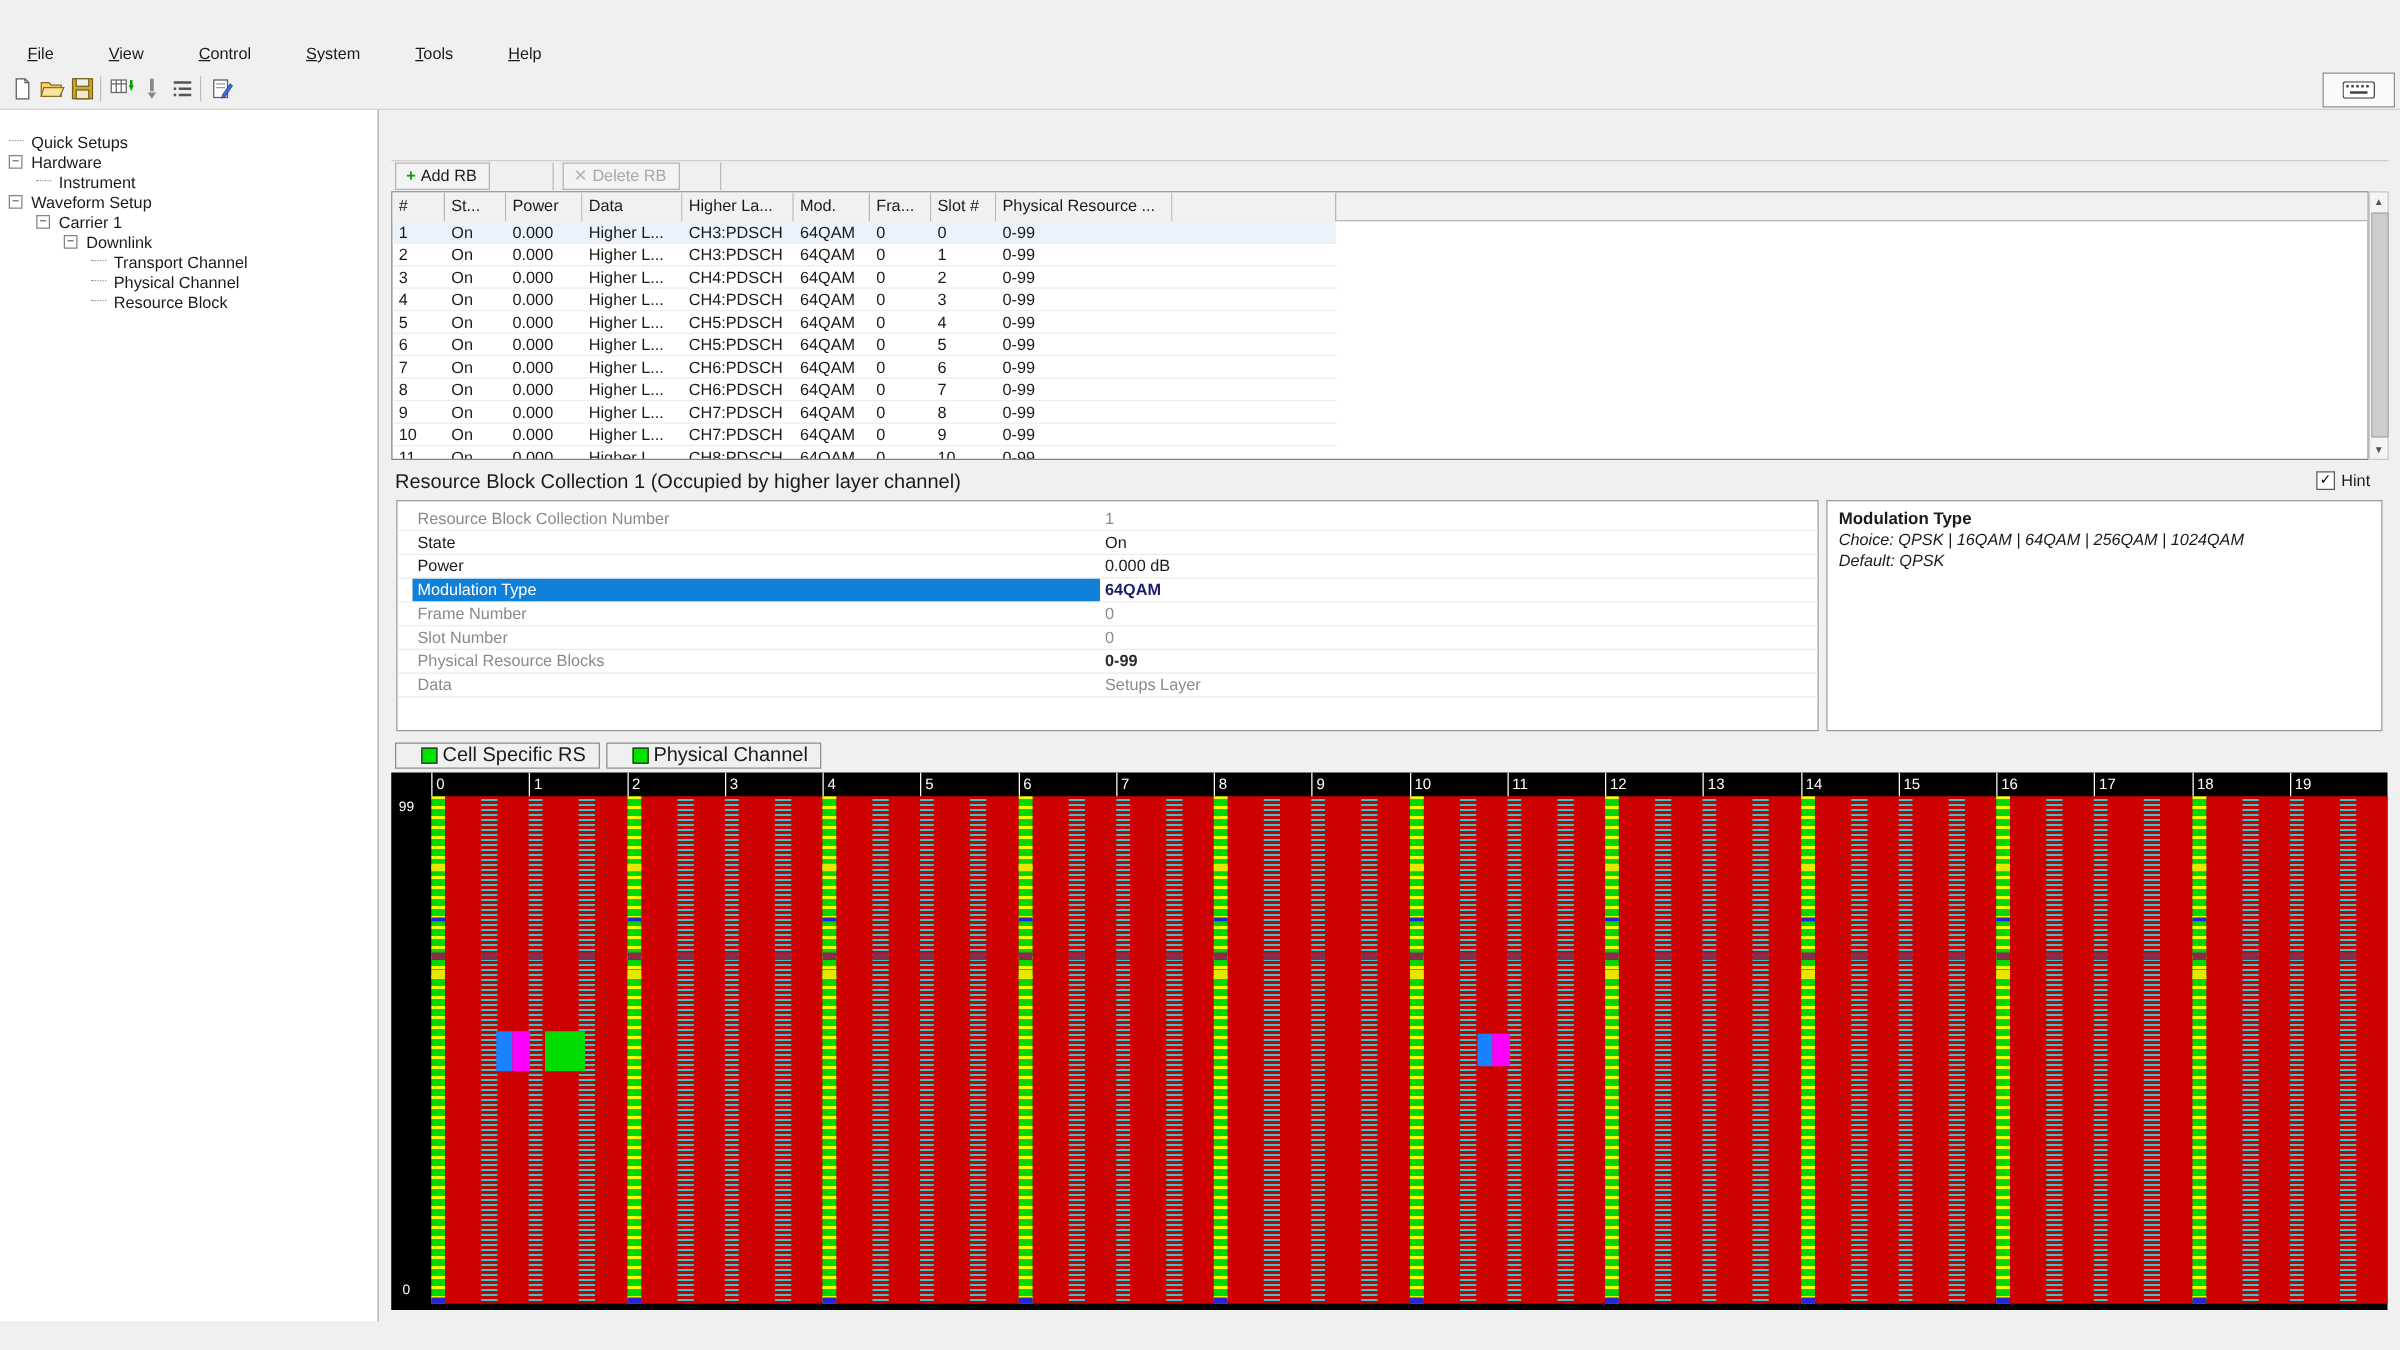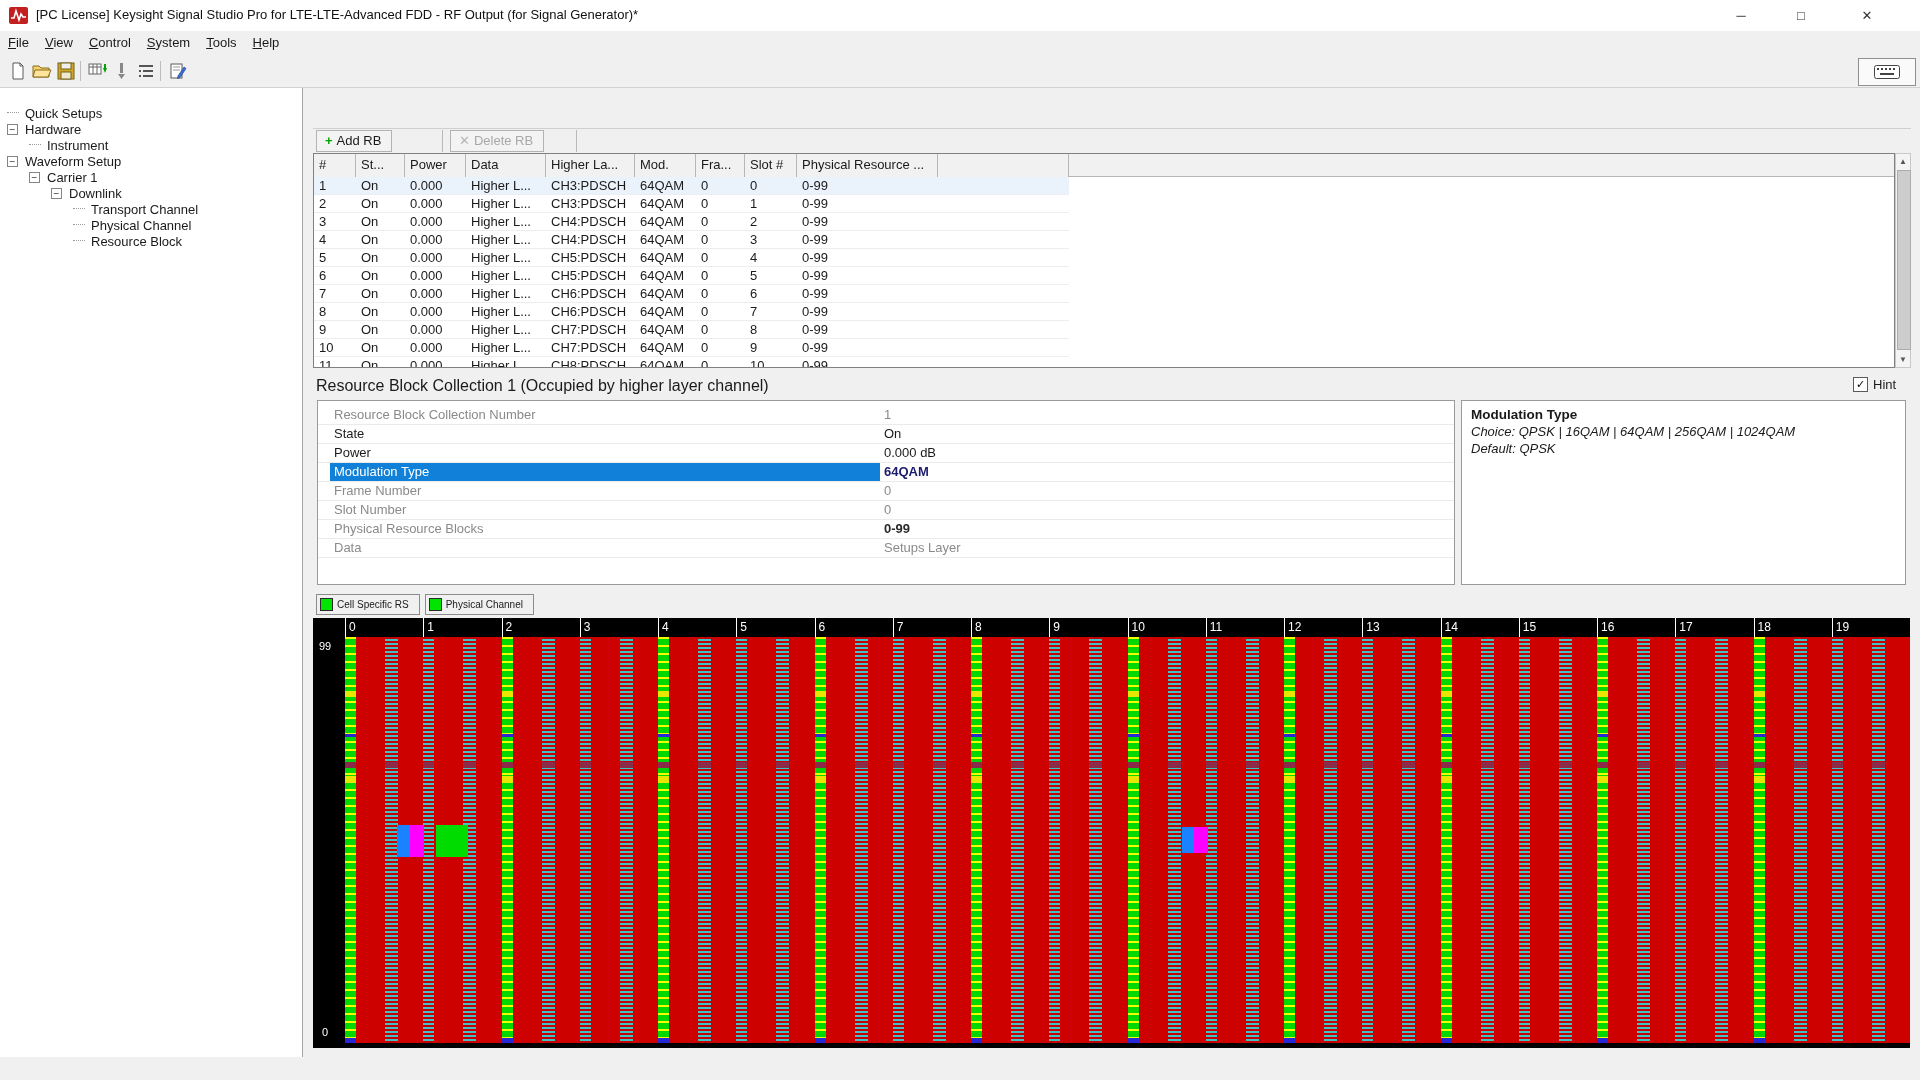--- a/index.html
+++ b/index.html
@@ -10,21 +10,21 @@
   
   .titlebar{position:absolute;left:0;top:0;width:1920px;height:31px;background:#ffffff;}
   .appicon{position:absolute;left:9px;top:6px;width:19px;height:19px;}
   .title-text{position:absolute;left:36px;top:7px;font-size:13px;color:#111;white-space:nowrap;}
   .winbtn{position:absolute;top:0;width:50px;height:31px;text-align:center;line-height:31px;
           font-size:13px;color:#333;}
   .winbtn.min{left:1716px;} .winbtn.max{left:1776px;} .winbtn.close{left:1842px;}
 
   
   .menubar{position:absolute;left:0;top:31px;width:1920px;height:24px;background:#f0f0f0;font-size:13px;}
-  .menu-item{display:inline-block;padding:4px 8px;cursor:default;}
+  .menu-item{display:inline-block;padding:4px 22px;cursor:default;}
   .menu-item u{text-decoration:underline;}
 
   
   .toolbar{position:absolute;left:0;top:55px;width:1920px;height:32px;background:#f0f0f0;
            border-bottom:1px solid #d2d2d2;}
   .tbicon{position:absolute;top:4px;width:24px;height:24px;display:flex;align-items:center;justify-content:center;}
   .tbsep{position:absolute;top:6px;width:1px;height:20px;background:#bdbdbd;}
   .kbbtn{position:absolute;left:1858px;top:3px;width:56px;height:26px;border:1px solid #8f8f8f;
          background:#fafafa;display:flex;align-items:center;justify-content:center;}
 
@@ -81,21 +81,21 @@
   
   .helpbox{position:absolute;left:1461px;top:400px;width:445px;height:185px;box-sizing:border-box;
            border:1px solid #9a9a9a;background:#fff;padding:5px 9px;font-size:13px;line-height:17px;}
   .help-title{font-weight:bold;font-size:13.5px;}
   .help-italic{font-style:italic;}
   .help-body{margin-top:16px;}
 
   
   .legend{position:absolute;left:316px;top:594px;display:flex;gap:5px;}
   .ltab{display:flex;align-items:center;border:1px solid #8c8c8c;background:#f0f0f0;height:21px;
-        box-sizing:border-box;padding:0 10px 0 3px;font-size:10px;text-align:center;}
+        box-sizing:border-box;padding:0 10px 0 20px;font-size:16px;text-align:center;}
   .swatch{width:13px;height:13px;border:1px solid #2a2a2a;box-sizing:border-box;margin-right:4px;}
 
   
   .rbgrid{position:absolute;left:313px;top:618px;width:1597px;height:430px;background:#000;}
   .sf-label{position:absolute;top:2px;color:#fff;font-size:12px;}
   .sf-tick{position:absolute;top:0;width:1px;height:19px;background:#fff;}
   .gcontent{position:absolute;left:32px;top:19px;width:1565px;height:406px;overflow:hidden;}
   .sfcell{position:absolute;top:0;height:406px;}
   .colA,.colB{position:absolute;top:0;height:406px;}
   .colA{left:0;width:11px;} .colB{left:40px;width:13px;}
@@ -110,32 +110,20 @@
   .statusbar{position:absolute;left:0;top:1057px;width:1920px;height:23px;background:#f0f0f0;
              border-top:1px solid #c8c8c8;box-sizing:border-box;}
   .spanel{position:absolute;top:2px;height:19px;border:1px solid #c2c2c2;box-sizing:border-box;
           font-size:13px;line-height:17px;padding-left:6px;}
 </style>
 </head>
 <body>
 
 <div class="app">
 
-  <div class="titlebar">
-    <span class="appicon">
-      <svg width="19" height="19" viewBox="0 0 19 19">
-        <rect x="0" y="1" width="19" height="17" rx="2" fill="#c22020"></rect>
-        <polyline points="2,12 5,12 7,5 10,14 12,8 14,11 17,11" fill="none" stroke="#ffffff" stroke-width="1.6"></polyline>
-      </svg>
-    </span>
-    <span class="title-text">[PC License] Keysight Signal Studio Pro for LTE-LTE-Advanced FDD - RF Output (for Signal Generator)*</span>
-    <span class="winbtn min">─</span>
-    <span class="winbtn max">□</span>
-    <span class="winbtn close">✕</span>
-  </div>
 
   <div class="menubar" id="menubar"><span class="menu-item"><u>F</u>ile</span><span class="menu-item"><u>V</u>iew</span><span class="menu-item"><u>C</u>ontrol</span><span class="menu-item"><u>S</u>ystem</span><span class="menu-item"><u>T</u>ools</span><span class="menu-item"><u>H</u>elp</span></div>
 
   <div class="toolbar">
     <span class="tbicon" style="left:6px">
       <svg width="18" height="18" viewBox="0 0 18 18">
           <path d="M4 1 L11 1 L14 4 L14 17 L4 17 Z" fill="#fff" stroke="#5a5a5a"></path>
           <path d="M11 1 L11 4 L14 4" fill="none" stroke="#5a5a5a"></path>
         </svg>
     </span>

